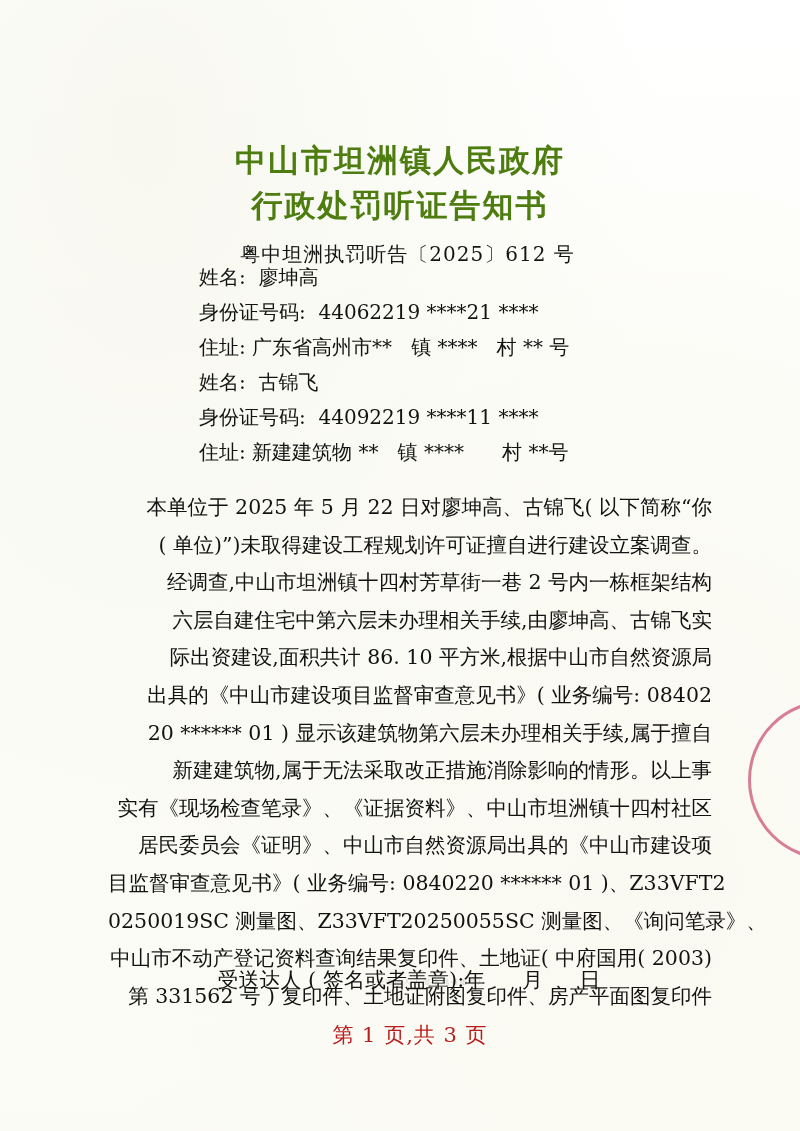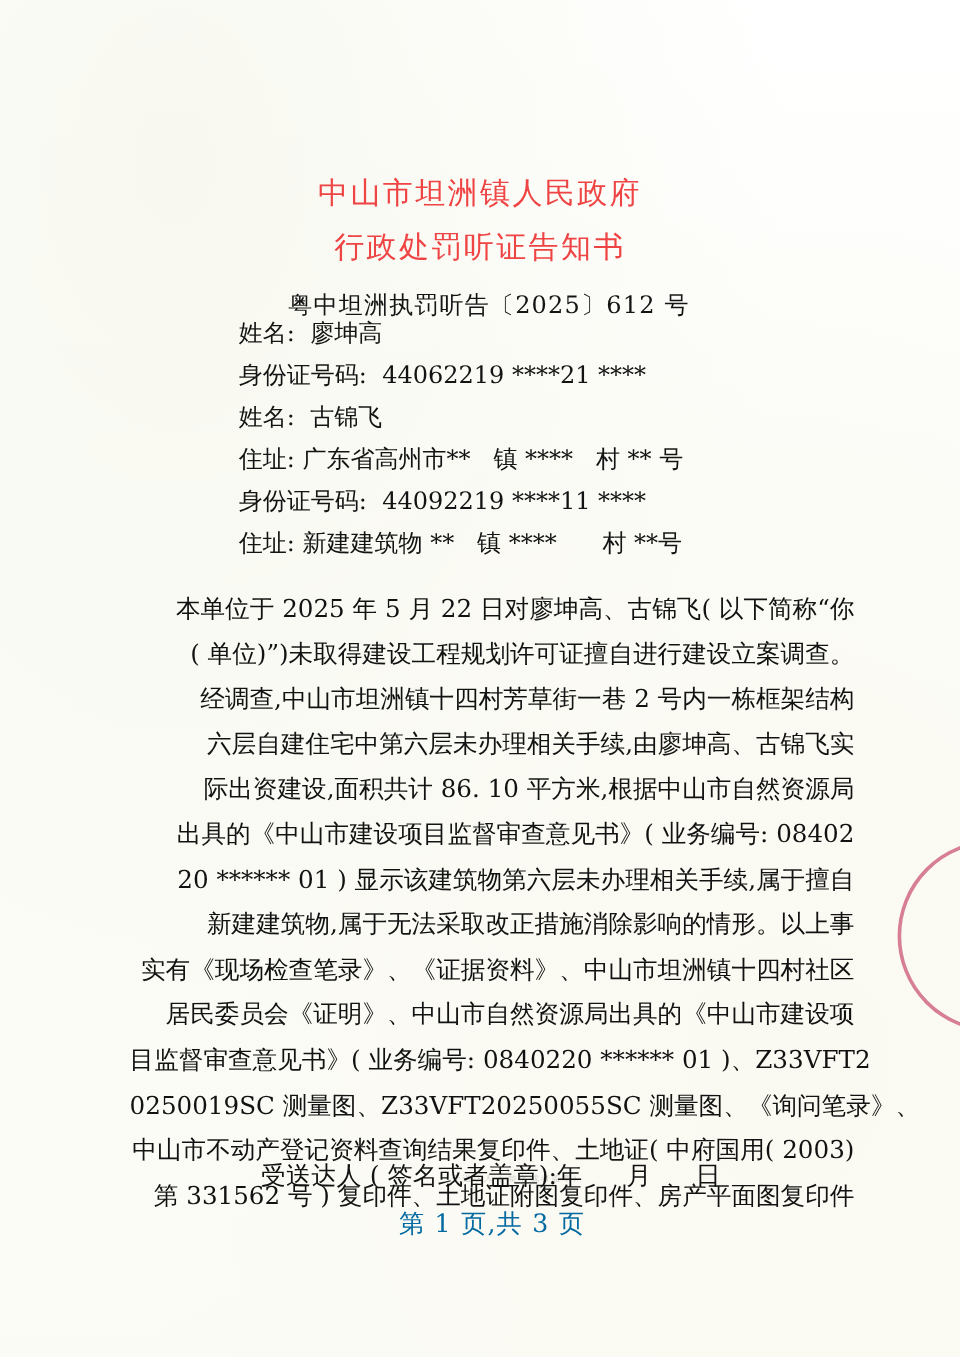--- a/index.html
+++ b/index.html
@@ -35,25 +35,25 @@
   
   .title-block {
     position: absolute;
     top: 138px;
     left: 0;
     right: 0;
     text-align: center;
   }
   .doc-title-line {
     font-family: "DejaVu Serif", "Liberation Serif", serif;
-    font-weight: normal;
-    font-size: 25px;
+    font-weight: bold;
+    font-size: 31px;
     letter-spacing: 2px;
     line-height: 45px;
-    color: #ef4444;
+    color: #4d7c0f;
   }
   .doc-number {
     margin-top: 13px;
     font-size: 20px;
     letter-spacing: 1px;
     color: #141414;
     margin-left: 15px;
   }
 
   
@@ -98,25 +98,25 @@
     display: flex;
     align-items: baseline;
     justify-content: center;
     font-size: 21px;
     color: #121212;
   }
   .recipient-label { white-space: pre; }
   .date-slots { white-space: pre; letter-spacing: 2px; }
 
   .page-count {
-    margin-top: 12px;
+    margin-top: 27px;
     text-align: center;
     font-size: 21px;
     letter-spacing: 1px;
-    color: #0369a1;
+    color: #b91c1c;
     white-space: pre;
   }
 
   
   .ghost-impression {
     position: absolute;
     top: 977px;
     left: 376px;
     font-size: 8px;
     color: #c9c9c4;
@@ -161,22 +161,22 @@
 
   <div class="title-block">
     <div class="doc-title-line">中山市坦洲镇人民政府</div>
     <div class="doc-title-line">行政处罚听证告知书</div>
     <div class="doc-number">粤中坦洲执罚听告〔2025〕612 号</div>
   </div>
 
   <div class="party-block">
     <div class="party-line">姓名:  廖坤高</div>
     <div class="party-line">身份证号码:  44062219 ****21 ****</div>
+    <div class="party-line">住址: 广东省高州市**   镇 ****   村 ** 号</div>
     <div class="party-line">姓名:  古锦飞</div>
-    <div class="party-line">住址: 广东省高州市**   镇 ****   村 ** 号</div>
     <div class="party-line">身份证号码:  44092219 ****11 ****</div>
     <div class="party-line">住址: 新建建筑物 **   镇 ****      村 **号</div>
   </div>
 
   <div class="body-block">
     <div class="body-line">    本单位于 2025 年 5 月 22 日对廖坤高、古锦飞( 以下简称“你</div>
     <div class="body-line">( 单位)”)未取得建设工程规划许可证擅自进行建设立案调查。</div>
     <div class="body-line">经调查,中山市坦洲镇十四村芳草街一巷 2 号内一栋框架结构</div>
     <div class="body-line">六层自建住宅中第六层未办理相关手续,由廖坤高、古锦飞实</div>
     <div class="body-line">际出资建设,面积共计 86. 10 平方米,根据中山市自然资源局</div>

